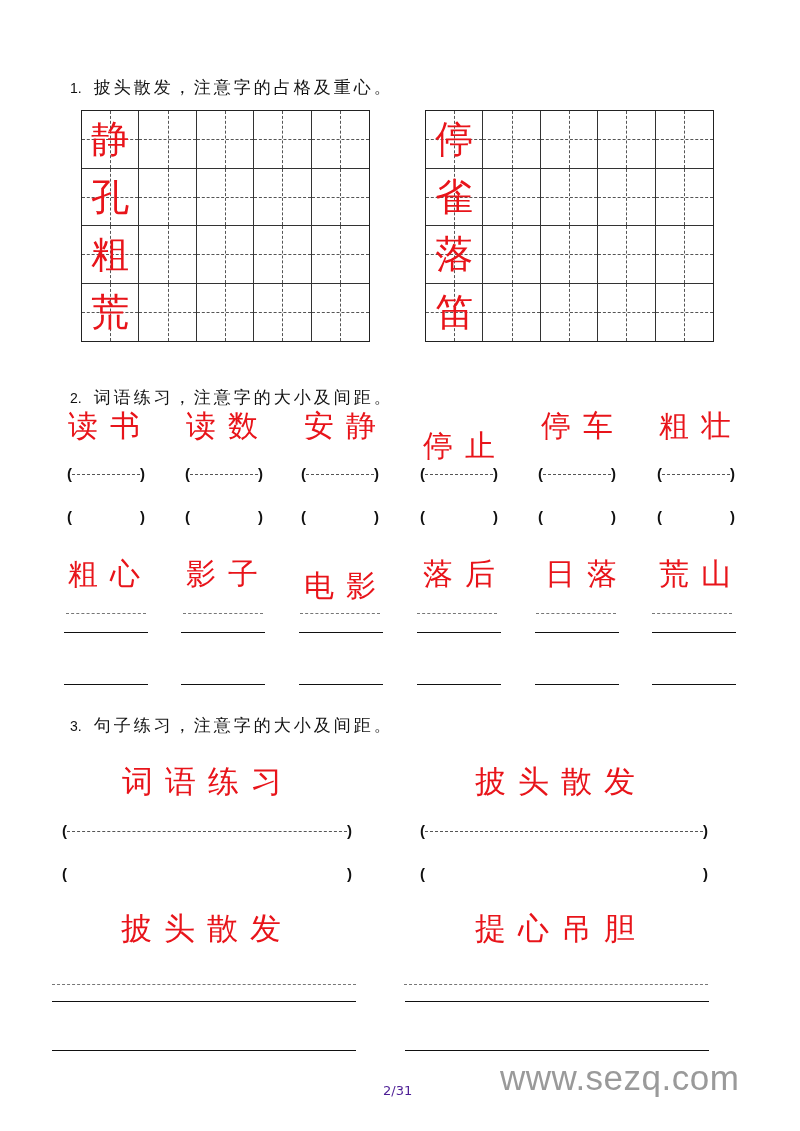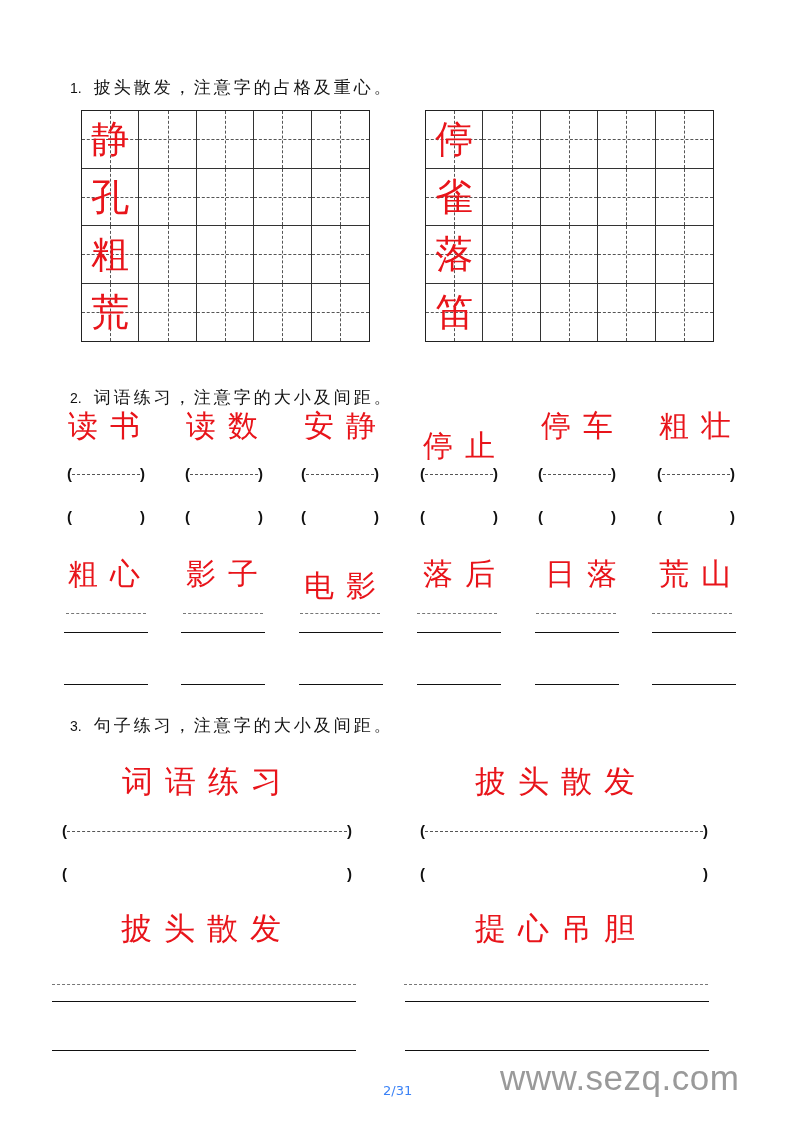--- a/index.html
+++ b/index.html
@@ -55,21 +55,21 @@
   .dot-line { position: absolute; border-top: 1px dashed #777; height: 0; }
   .solid-line { position: absolute; border-top: 1.6px solid #111; height: 0; }
 
   .sentence {
     position: absolute; color: #e8141a; font-size: 31px; letter-spacing: 12px;
     font-family: "DejaVu Serif", serif; white-space: nowrap; line-height: 1;
   }
 
   .page-num {
     position: absolute; left: 383px; top: 1083px; font-size: 13px;
-    font-family: "DejaVu Sans", sans-serif; color: #3b82f6;
+    font-family: "DejaVu Sans", sans-serif; color: #4c1d95;
   }
   .watermark {
     position: absolute; left: 500px; top: 1058px; font-size: 35px;
     font-family: "Liberation Sans", sans-serif; color: #9a9a9a; letter-spacing: 0.5px;
   }
 </style>
 </head>
 <body>
 
 <div class="heading" style="top:76px;">

